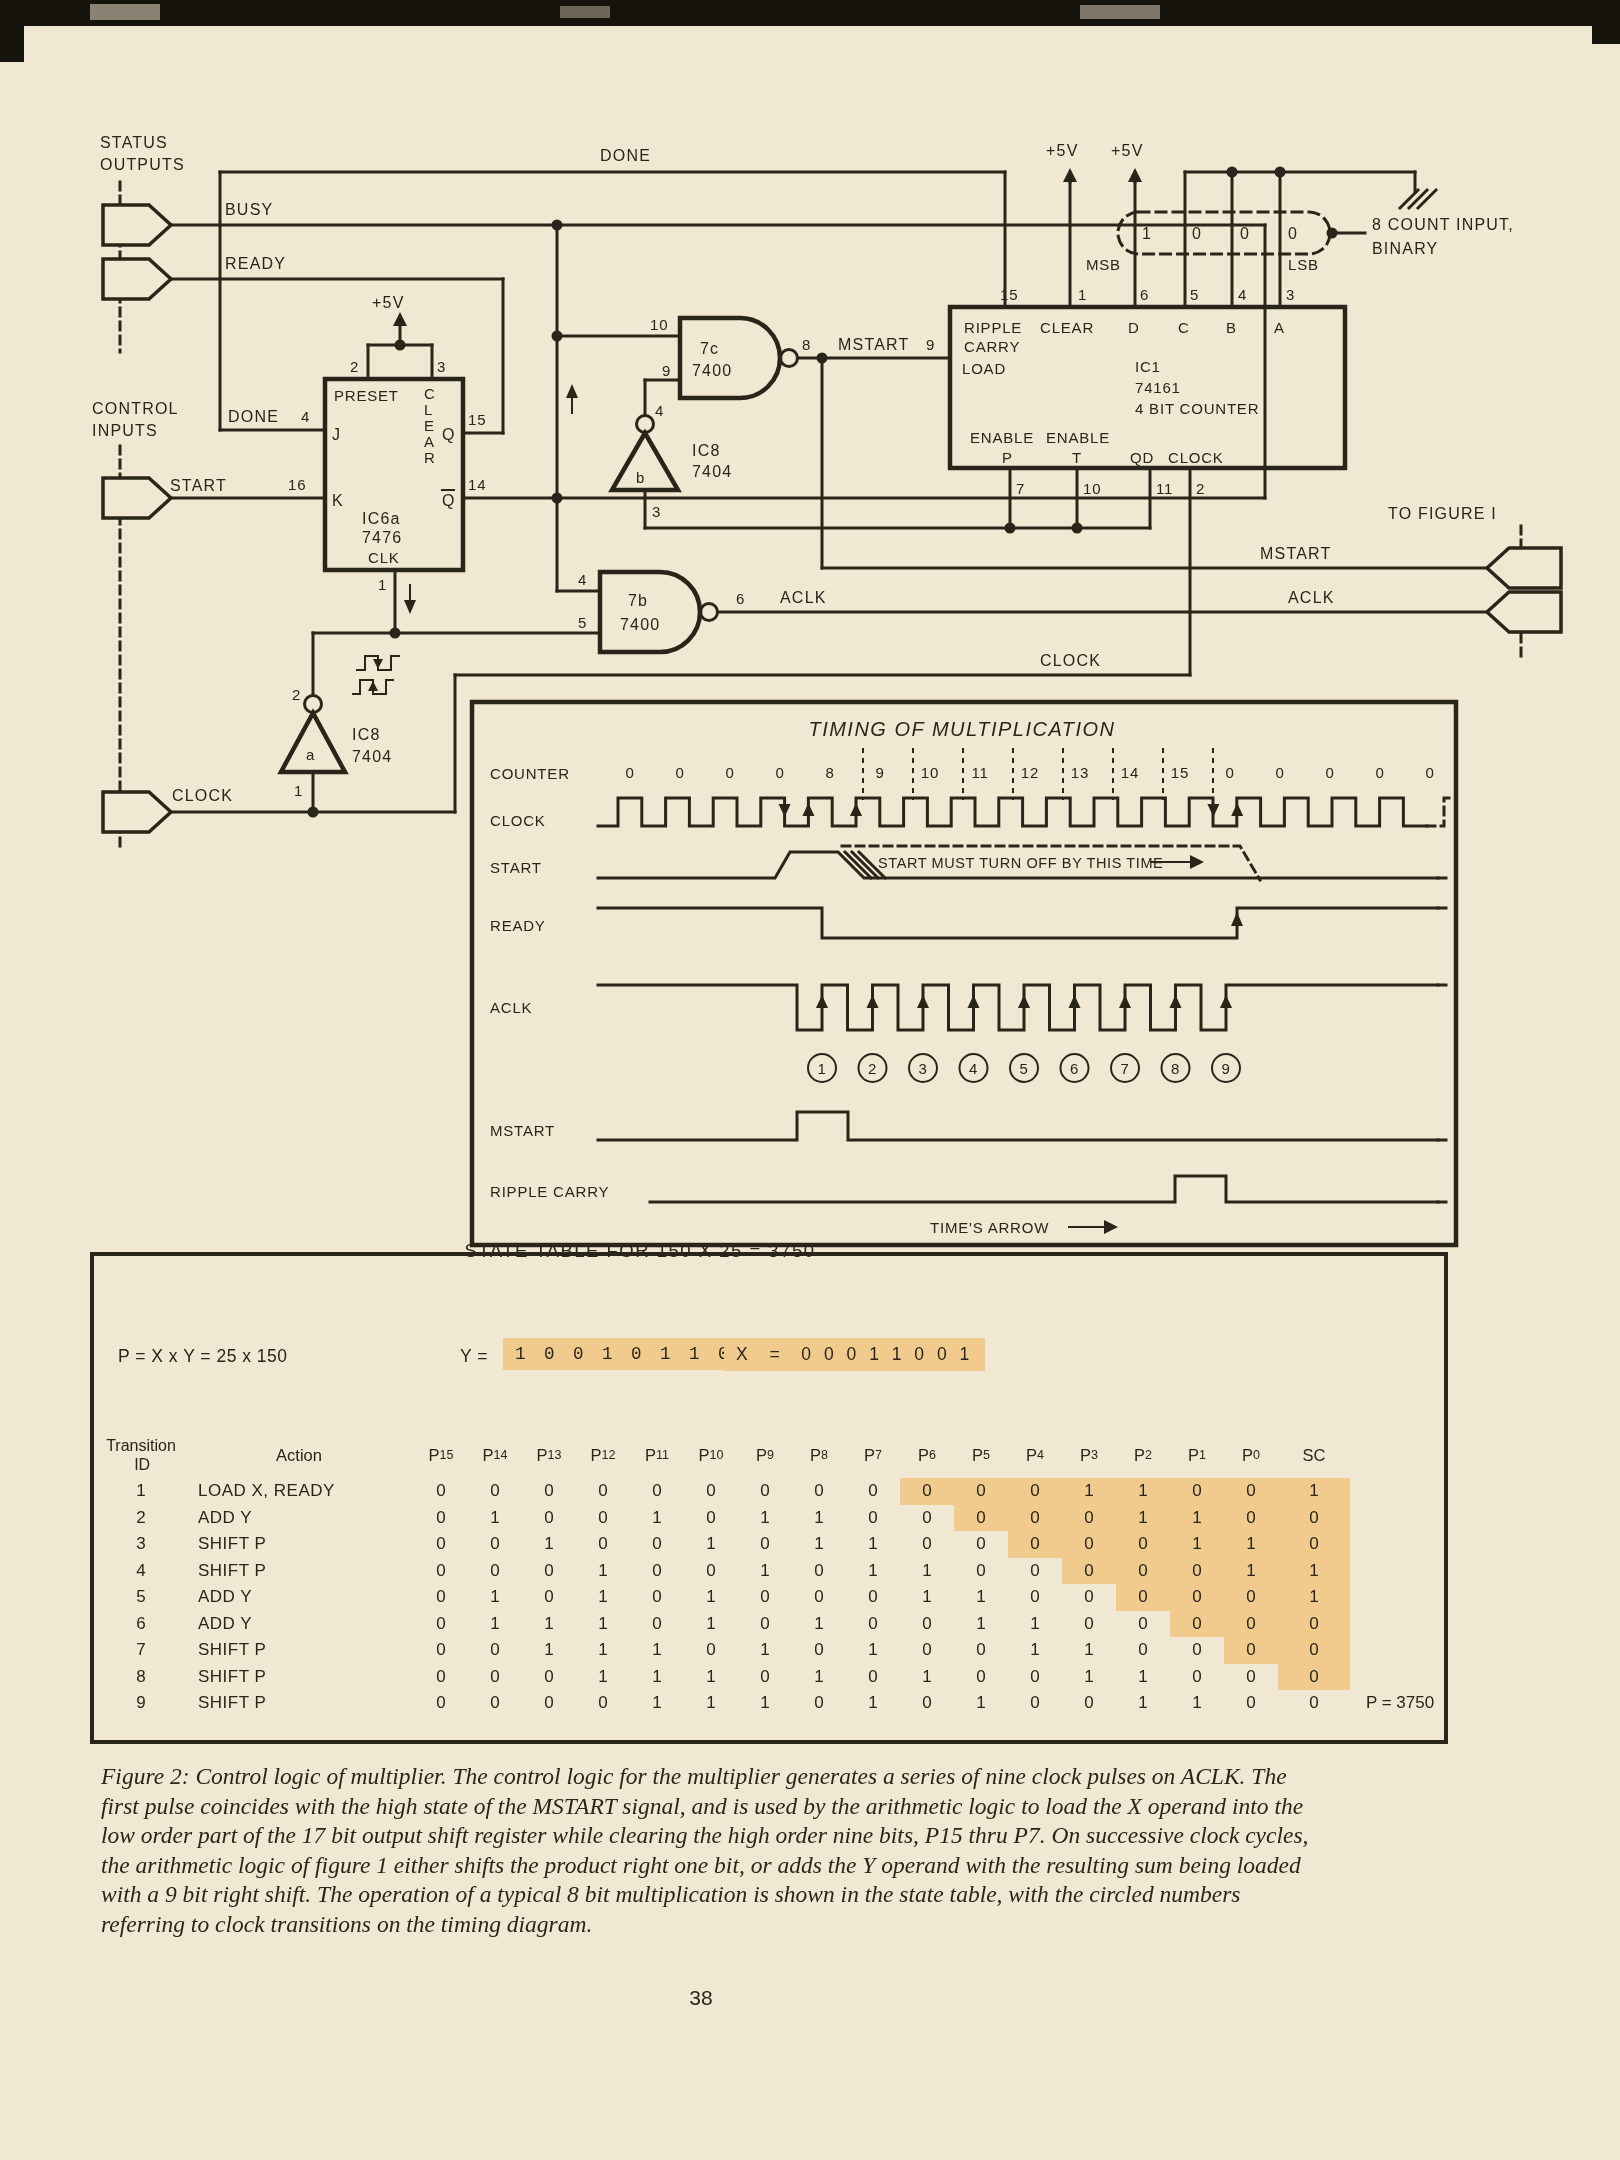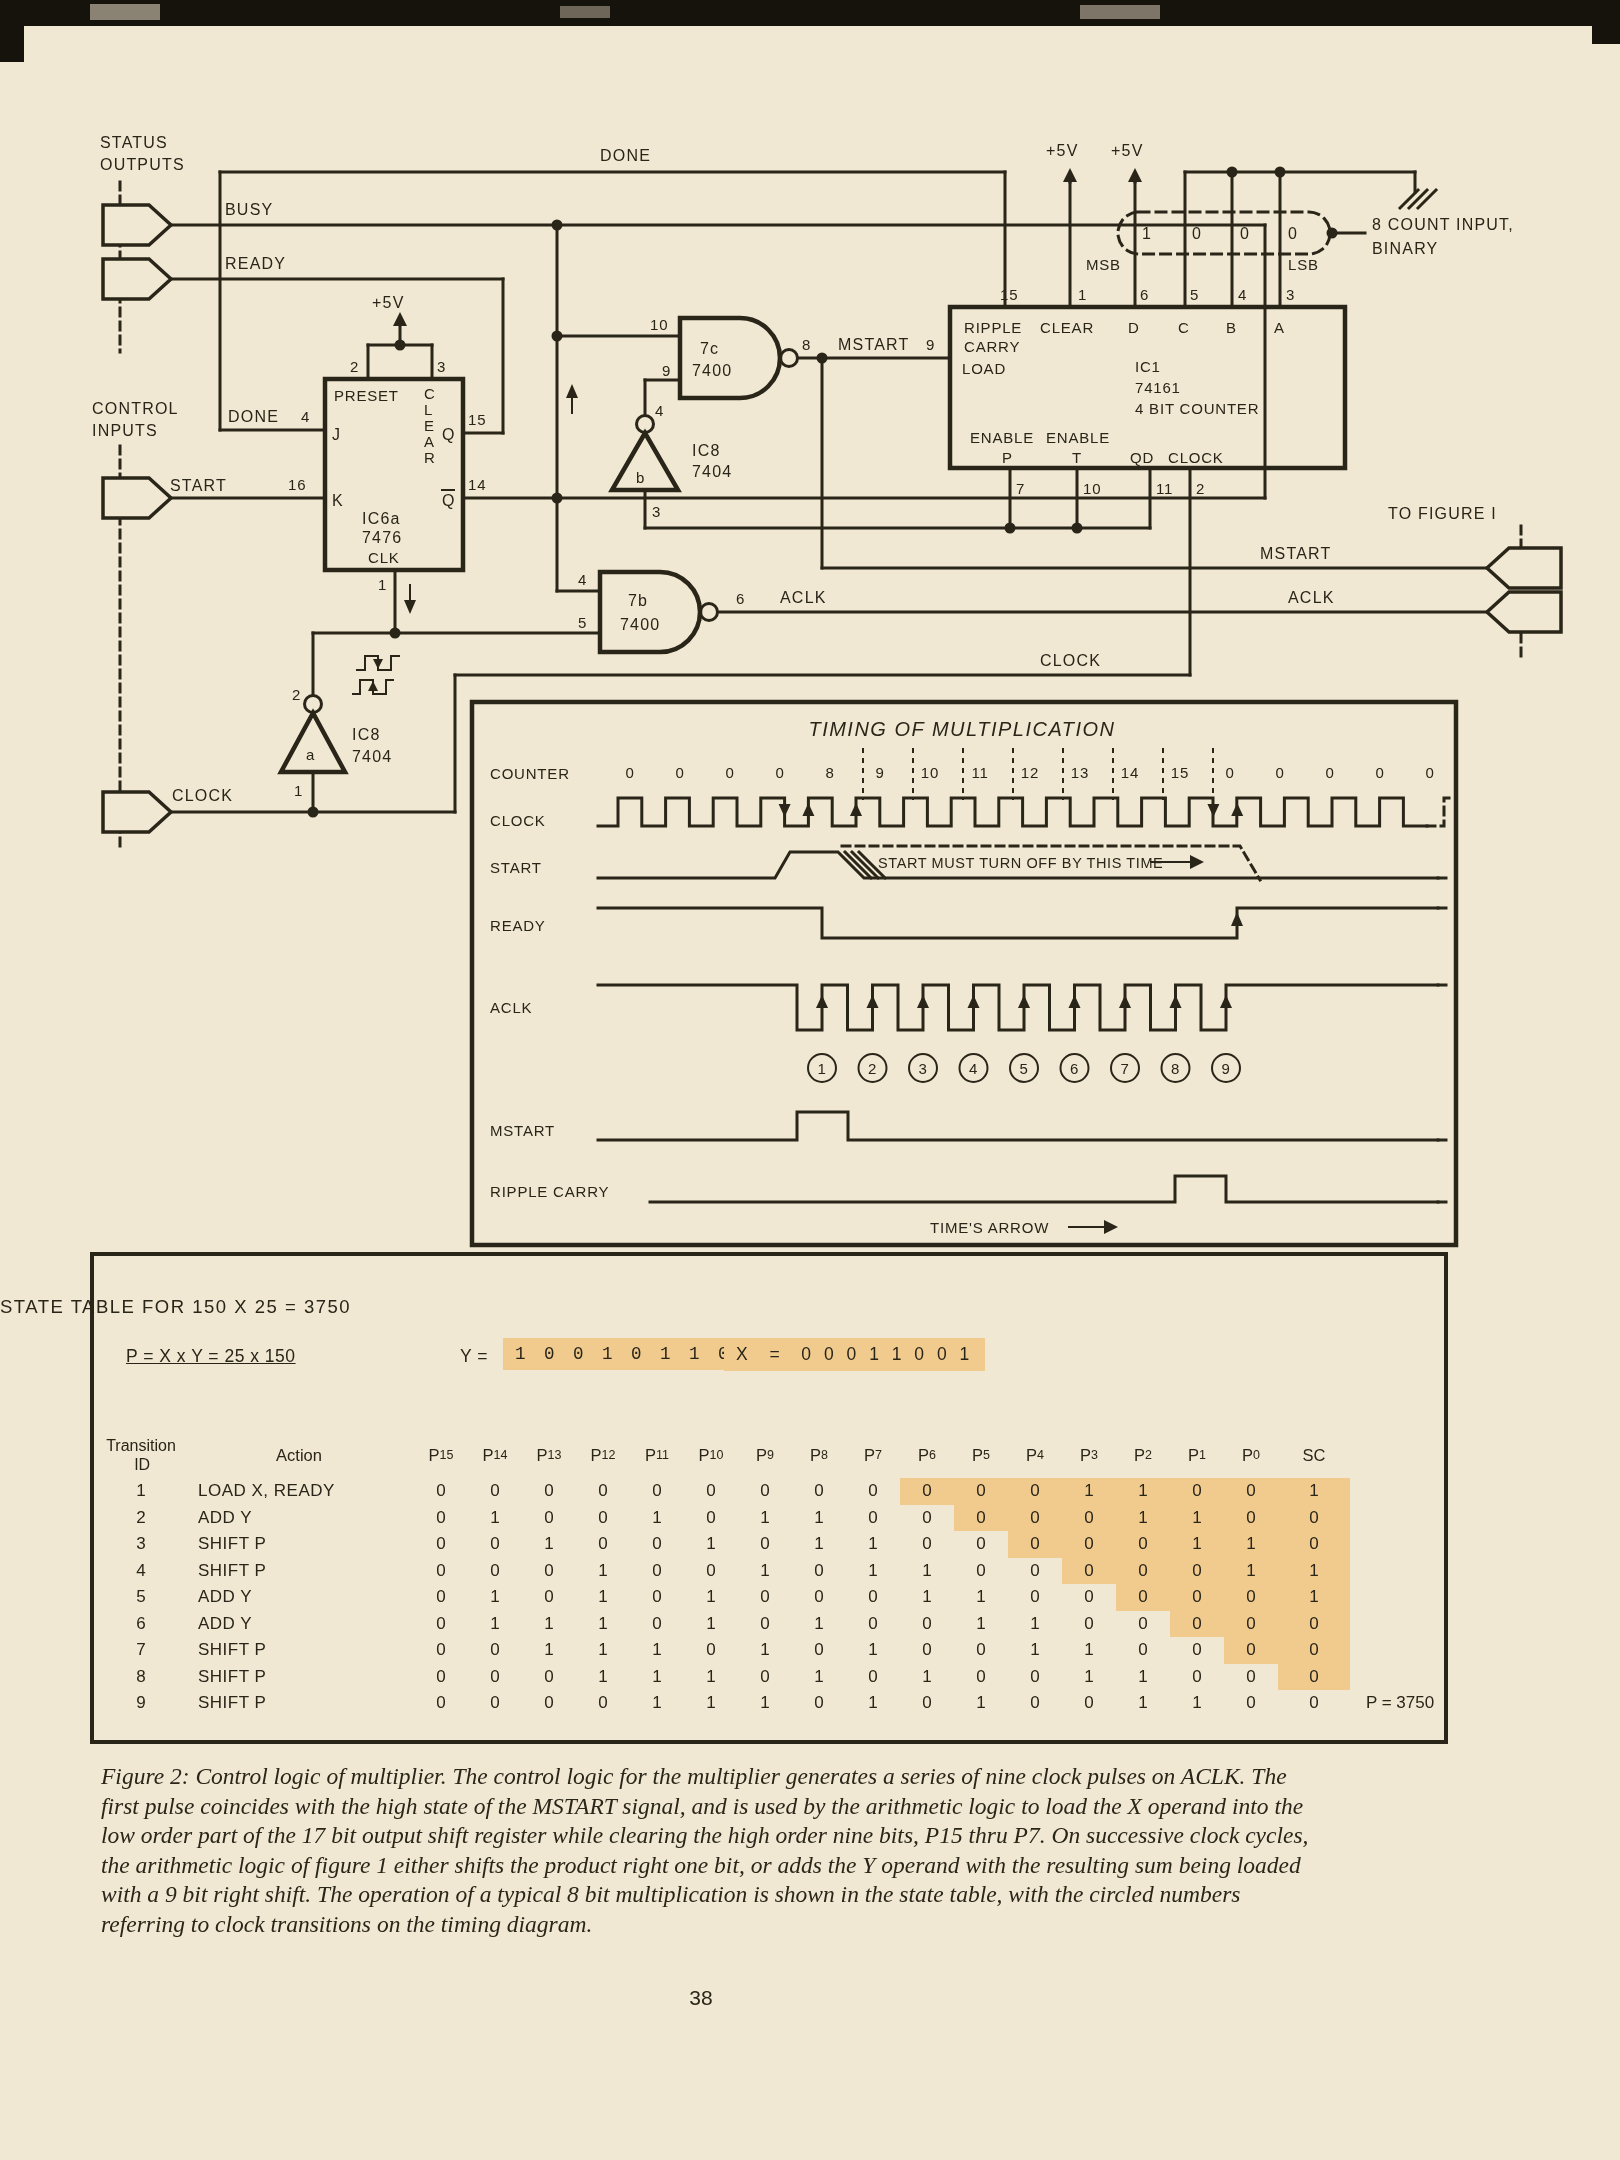--- a/index.html
+++ b/index.html
@@ -18,21 +18,21 @@
   .dsh{stroke-dasharray:10 7;}
   .dsh2{stroke-dasharray:8 6;}
   .t16{font-size:16px;letter-spacing:1.2px;}
   .t15{font-size:15px;letter-spacing:0.8px;}
   .t14{font-size:14.5px;letter-spacing:0.6px;}
   .ttl{font-size:20px;font-style:italic;letter-spacing:1.5px;}
   .mid{text-anchor:middle;}
   
   #table-box{position:absolute;left:90px;top:1252px;width:1358px;height:492px;
     border:4px solid #2a2519;box-sizing:border-box;}
-  #table-title{position:absolute;left:0;top:1296px;width:1280px;text-align:left;
+  #table-title{position:absolute;left:0;top:1240px;width:1280px;text-align:center;
     font-size:18.5px;letter-spacing:1.5px;}
   .eqline{position:absolute;top:1346px;font-size:17.5px;letter-spacing:0.5px;white-space:pre;}
   .hlblock{position:absolute;top:1338px;background:#f1cb8e;padding:6px 12px;
     font-size:17.5px;letter-spacing:4px;white-space:pre;}
   #state-grid{position:absolute;left:98px;top:1432px;display:grid;
     grid-template-columns:86px 230px repeat(16,54px) 72px 100px;
     grid-template-rows:46px repeat(9,26.5px);font-size:17px;}
   #state-grid .c{display:flex;align-items:center;justify-content:center;height:100%;}
   #state-grid .act{justify-content:flex-start;padding-left:14px;letter-spacing:0.5px;}
   #state-grid .hl{background:#f1cb8e;}
@@ -414,21 +414,21 @@
     <g>
       <text class="t15" x="930" y="1233">TIME'S ARROW</text>
       <line class="thin" x1="1068" y1="1227" x2="1108" y2="1227"></line>
       <polygon class="dot" points="1118,1227 1104,1220 1104,1234"></polygon>
     </g>
   </g>
 </svg>
 
 <div id="table-box"></div>
 <div id="table-title">STATE TABLE FOR 150 X 25 = 3750</div>
-<div class="eqline" style="left:126px;text-decoration:underline;">P = X x Y = 25 x 150</div>
+<div class="eqline" style="left:118px;">P = X x Y = 25 x 150</div>
 <div class="eqline" style="left:460px;">Y =</div>
 <div class="hlblock" style="left:503px;font-family:Liberation Mono, monospace;">1 0 0 1 0 1 1 0</div>
 <div class="hlblock" style="left:724px;"><span>X  =</span><span>&nbsp;&nbsp;</span><span>0 0 0 1 1 0 0 1</span></div>
 <div id="state-grid">
     <div class="c hd">
       <div class="hcol">
         <span>Transition</span>
         <span style="padding-left: 28px;">ID</span>
       </div>
     </div>

